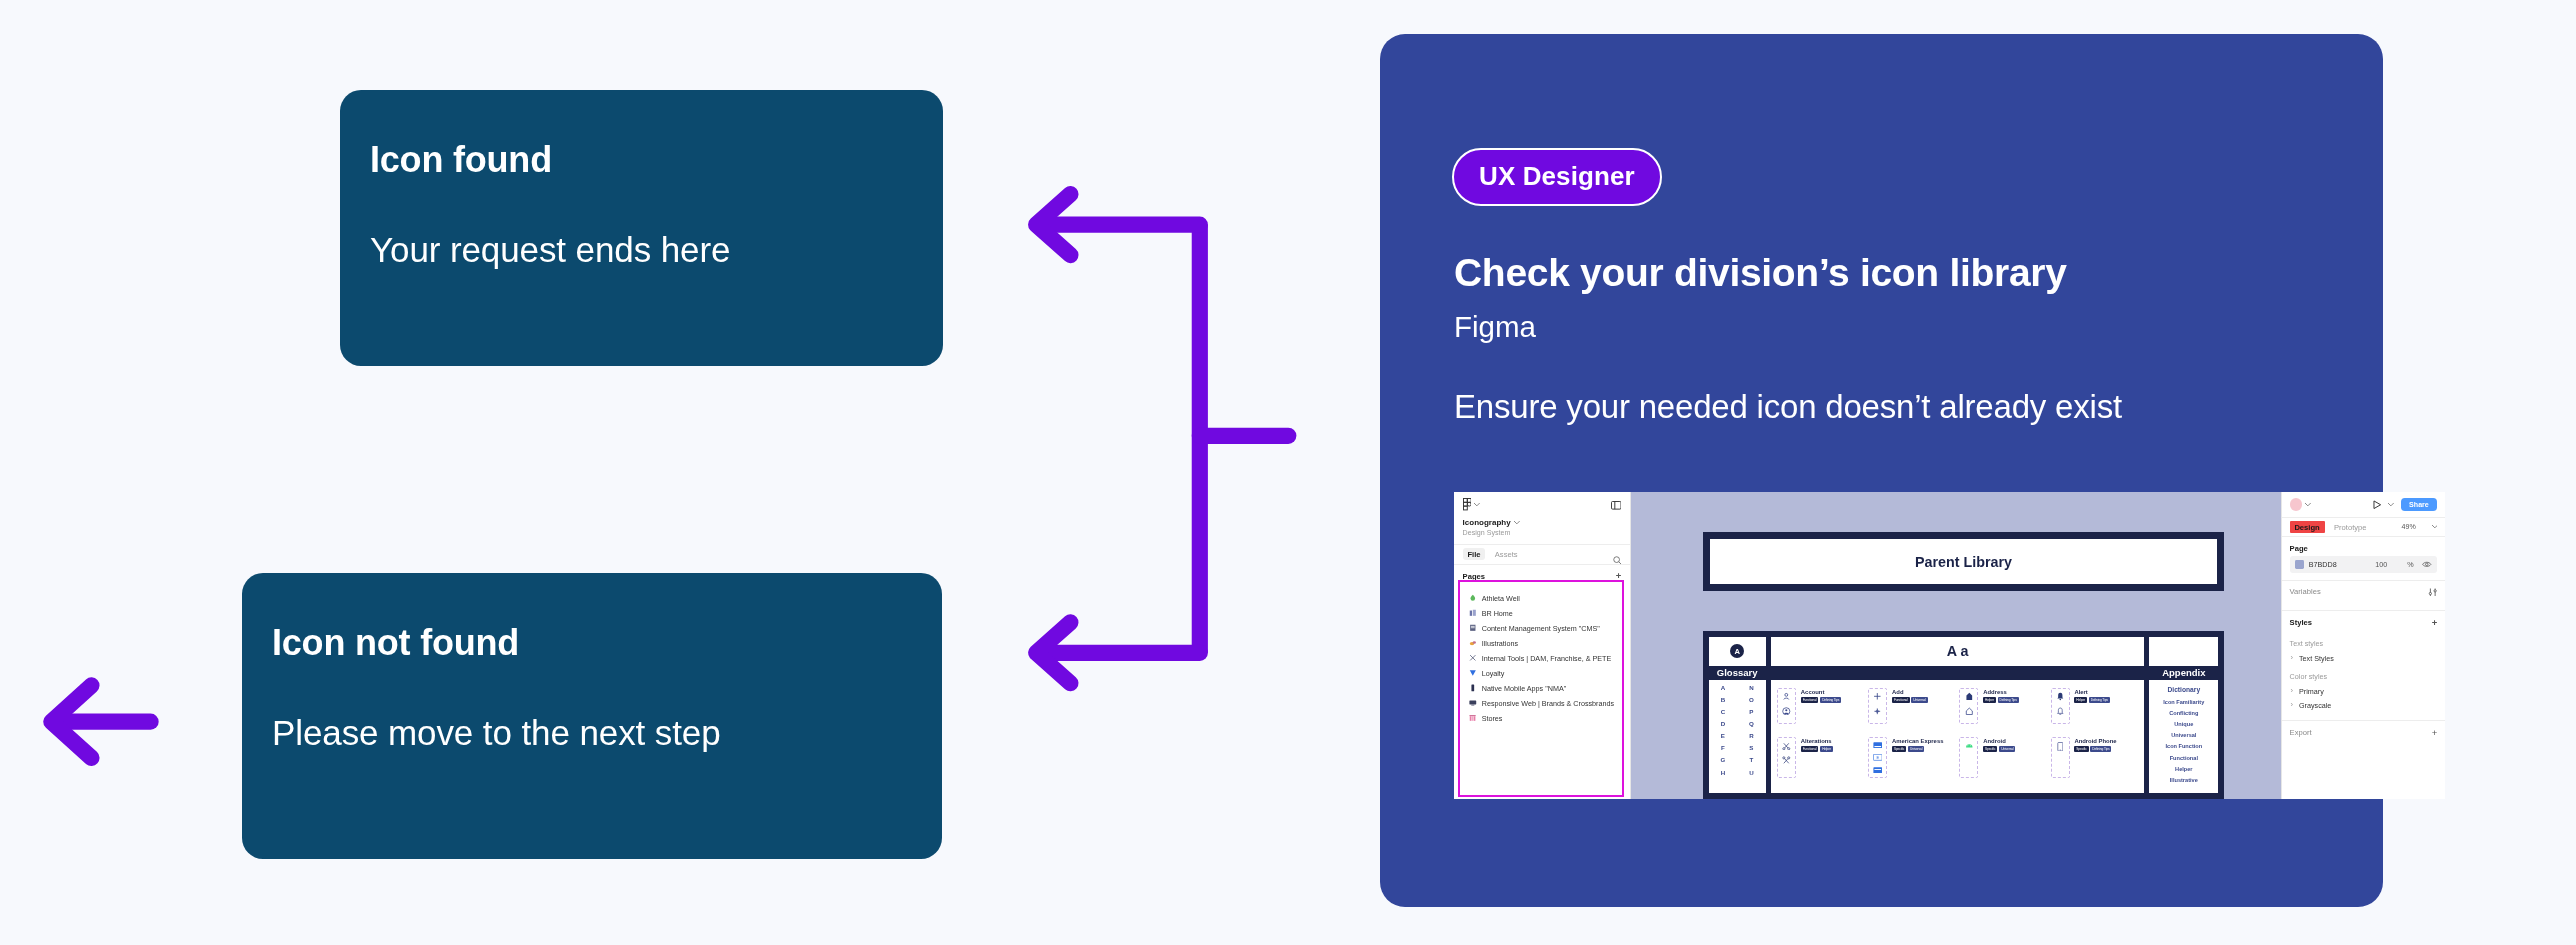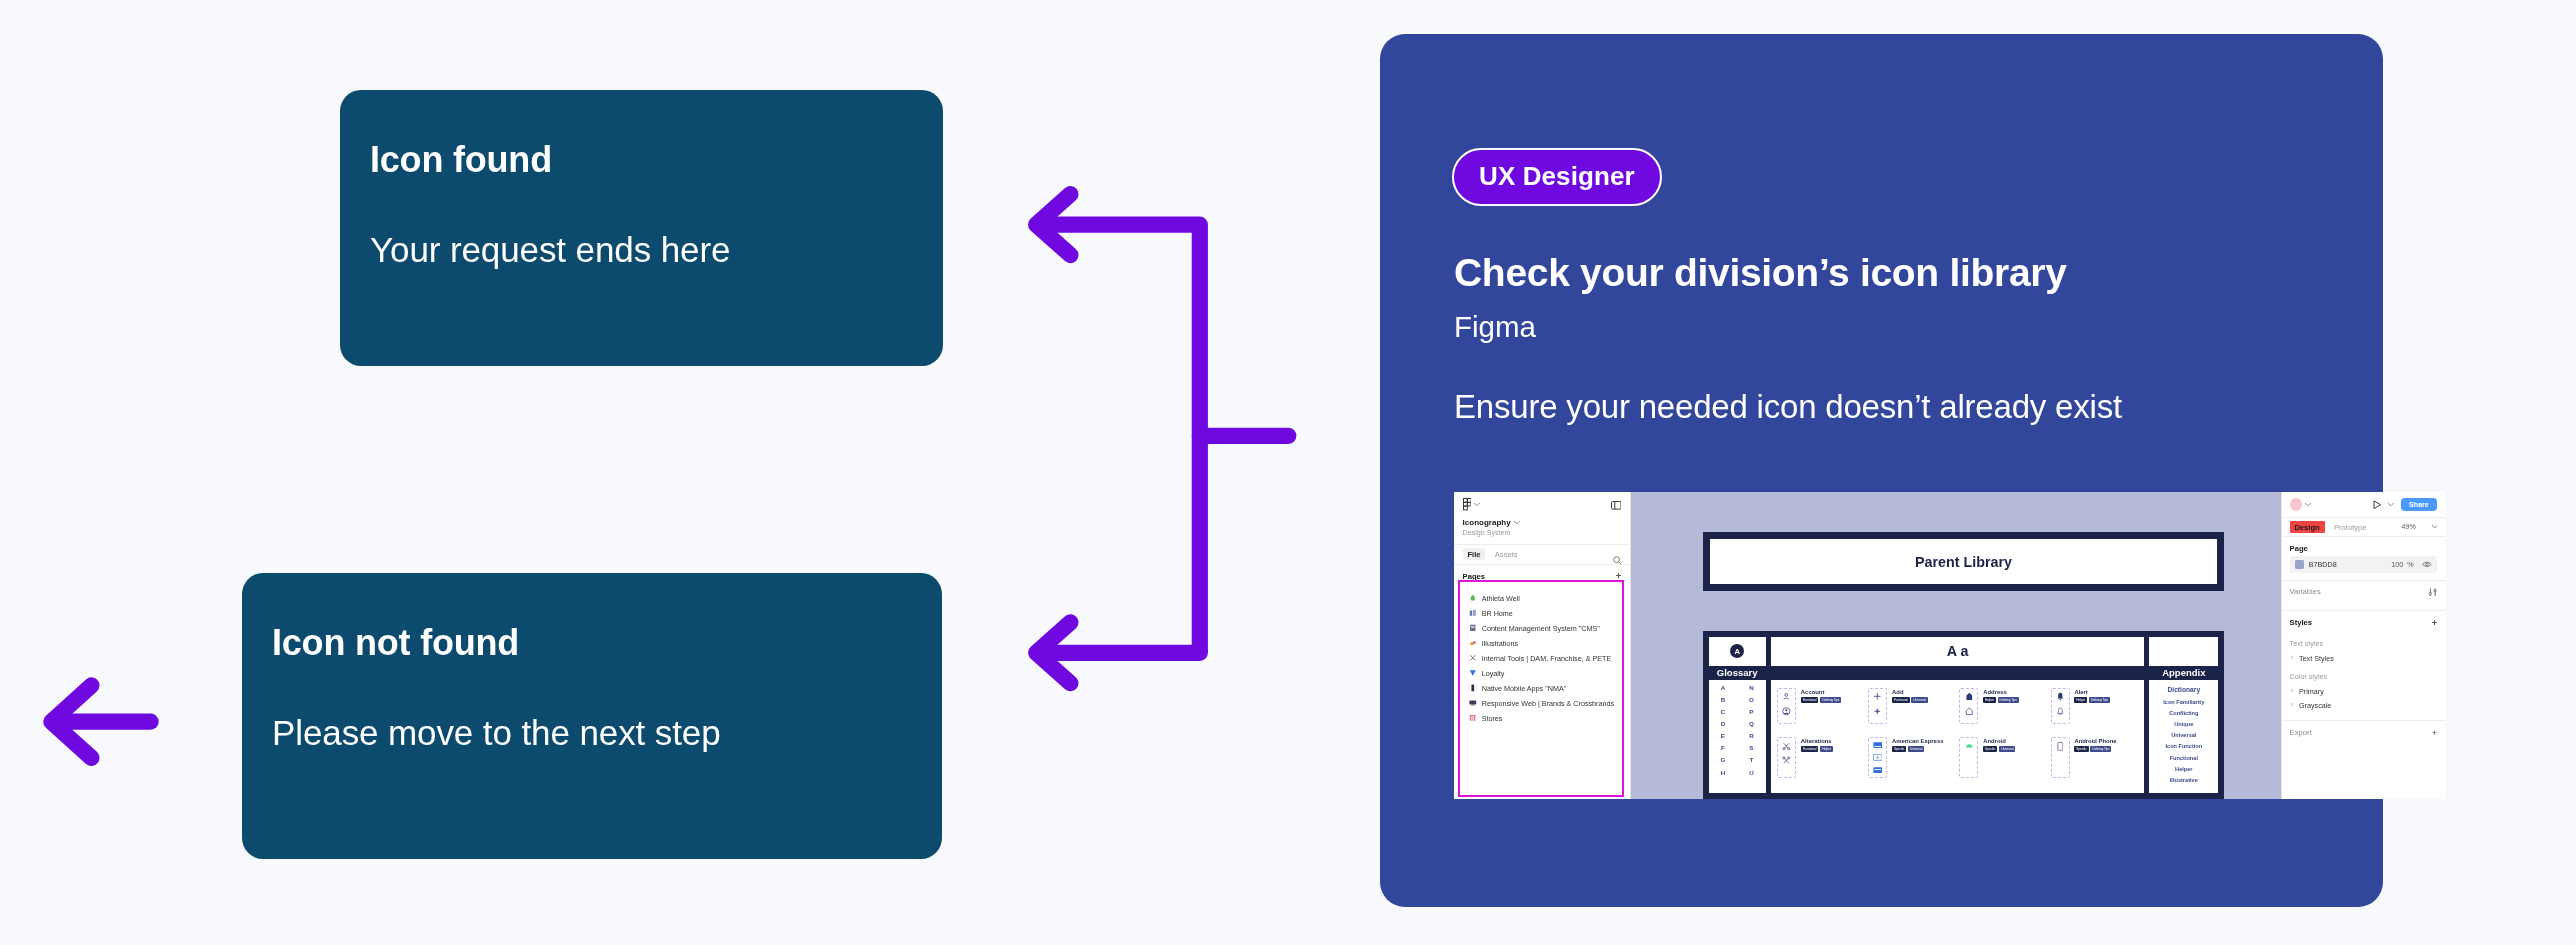--- a/index.html
+++ b/index.html
@@ -306,21 +306,21 @@
   .fr-tab { font-size: 7.6px; color: #9A9A9A; }
   .fr-tab.active { color: #1A1A1A; font-weight: bold; background:#ef4444; border-radius:1px; padding:1.9px 4.8px; }
   .fr-zoom { position: absolute; right: 7.6px; font-size: 7.1px; color: #555; display:flex; gap:16px; align-items:center; }
   .fr-sec-title { padding: 6.7px 7.6px 3.8px 7.6px; font-size: 7.6px; font-weight: bold; color: #1A1A1A; }
   .fr-color-row {
     margin: 0 7.6px; background: #F2F2F3; border-radius: 2.9px;
     display: flex; align-items: center; gap: 4.8px; padding: 3.8px 5.7px;
     font-size: 7.2px; color: #333;
   }
   .fr-color-sw { width: 8.6px; height: 8.6px; background: #9AA5CE; border-radius: 1.4px; flex: 0 0 8.6px; }
-  .fr-opacity { margin-left: auto; display: flex; gap: 4px; align-items: center; color:#555; }
+  .fr-opacity { margin-left: auto; display: flex; gap: 20px; align-items: center; color:#555; }
   .fr-divrow {
     display: flex; align-items: center; justify-content: space-between;
     padding: 6.7px 7.6px; border-top: 1px solid #EDEDED; margin-top: 6.7px;
     font-size: 7.6px; color: #8A8A8A;
   }
   .fr-divrow.bold { color: #1A1A1A; font-weight: bold; align-items: center; }
   .fr-sublabel { padding: 5.7px 7.6px 2.9px 7.6px; font-size: 7.2px; color: #9A9A9A; }
   .fr-leaf { padding: 2.9px 7.6px 2.9px 17px; font-size: 7.2px; color: #333; position: relative; }
   .fr-leaf::before {
     content: "›"; position: absolute; left: 8.6px; top: 1.9px; color: #9A9A9A; font-size: 7.6px;

